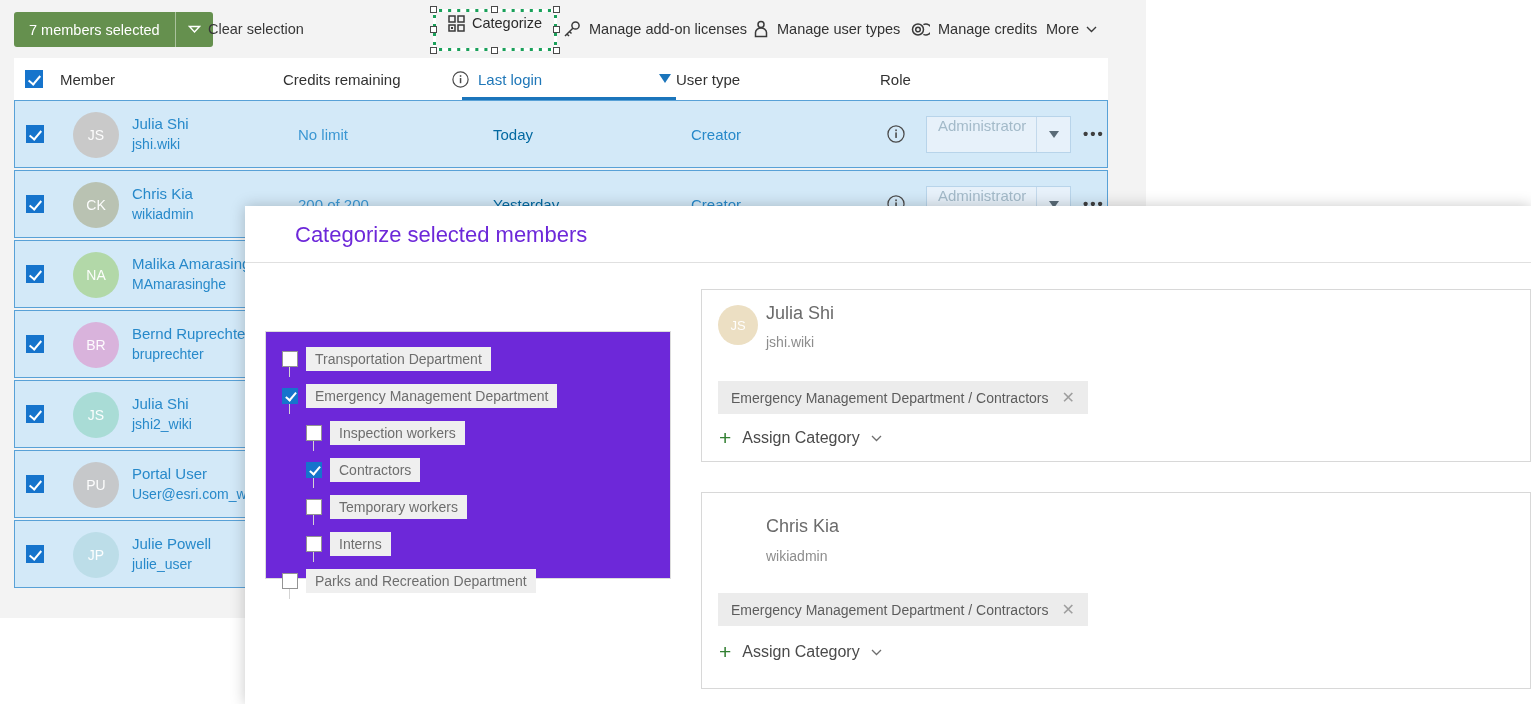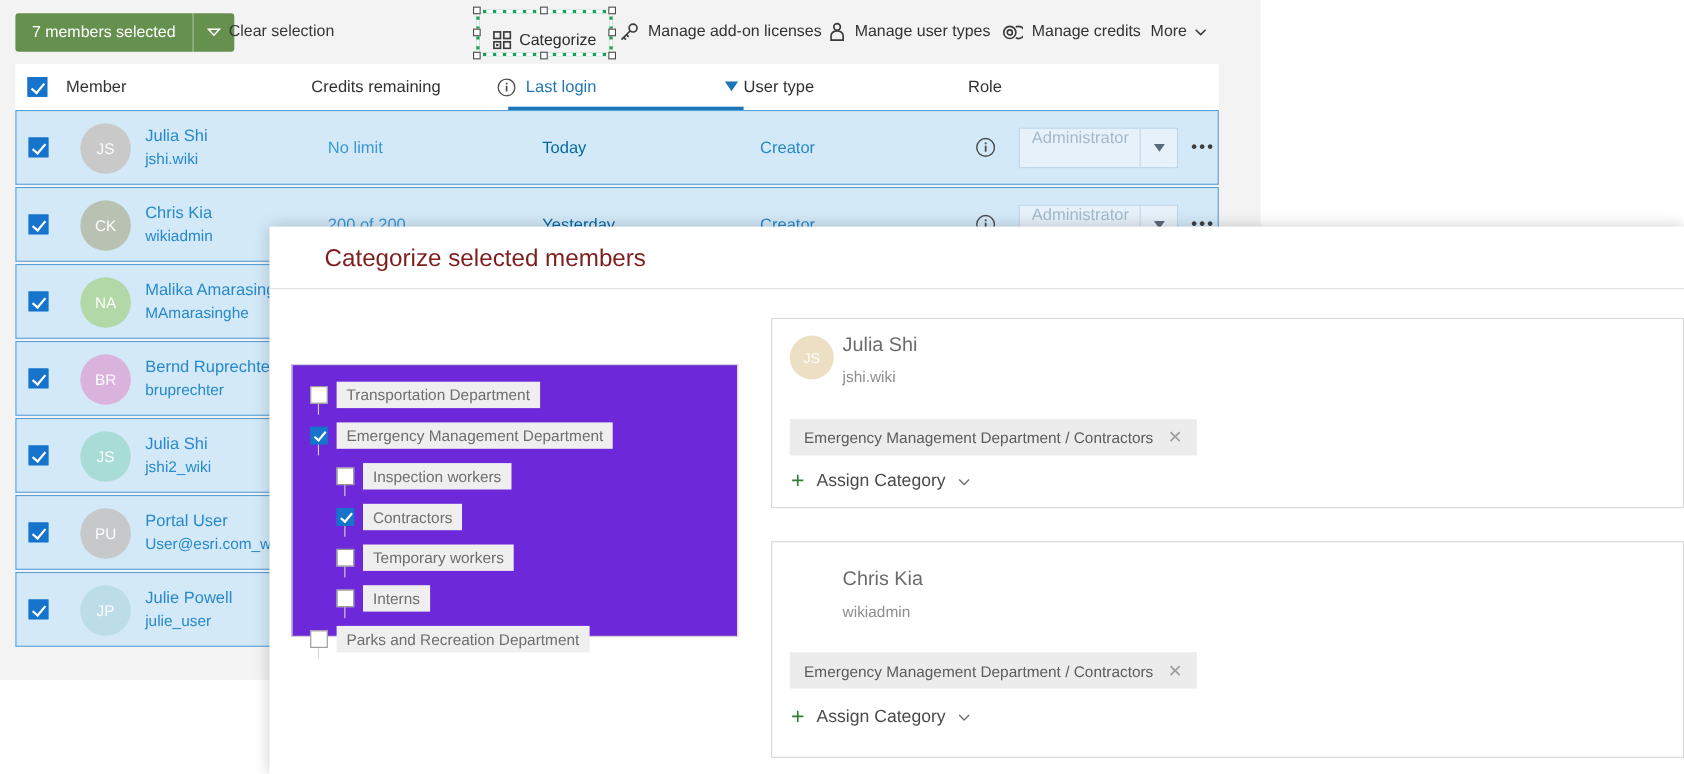--- a/index.html
+++ b/index.html
@@ -15,21 +15,21 @@
   .sel-btn { position:absolute; left:14px; top:12px; height:35px; display:flex; align-items:stretch;
     background:#65904e; border-radius:3px; color:#fff; cursor:pointer; }
   .sel-btn .lbl { display:flex; align-items:center; padding:0 15px; font-size:14.5px; }
   .sel-btn .arrow { display:flex; align-items:center; padding:0 12px; border-left:1px solid rgba(255,255,255,.45); }
   .clear-sel { position:absolute; left:208px; top:0; height:58px; display:flex; align-items:center;
     font-size:14.5px; color:#373737; cursor:pointer; }
   .tb-item { position:absolute; top:0; height:58px; display:flex; align-items:center; gap:8px;
     font-size:14.5px; color:#323232; cursor:pointer; }
   .tb-item svg { flex:0 0 auto; }
   .cat-btn { position:absolute; left:441px; top:15px; width:108px; height:30px; display:flex;
-    align-items:flex-end; justify-content:center; gap:7px; font-size:14.5px; color:#2b2b2b; cursor:pointer; }
+    align-items:flex-start; justify-content:center; gap:7px; font-size:14.5px; color:#2b2b2b; cursor:pointer; }
   
   .annot { position:absolute; left:433px; top:9px; width:124px; height:42px;
     border:3px solid #1aa05a; pointer-events:none; }
   .annot::before { content:""; position:absolute; inset:-3px; border:3px dashed #fff; }
   .annot .h { position:absolute; width:7px; height:7px; background:#fff; border:1px solid #4a4a4a; }
   .h.tl{left:-6px;top:-6px} .h.tc{left:50%;margin-left:-4px;top:-6px} .h.tr{right:-6px;top:-6px}
   .h.ml{left:-6px;top:50%;margin-top:-4px} .h.mr{right:-6px;top:50%;margin-top:-4px}
   .h.bl{left:-6px;bottom:-6px} .h.bc{left:50%;margin-left:-4px;bottom:-6px} .h.br{right:-6px;bottom:-6px}
   .more { position:absolute; left:1046px; top:0; height:58px; display:flex; align-items:center; gap:7px;
     font-size:14.5px; color:#323232; cursor:pointer; }
@@ -72,21 +72,21 @@
   .cb.checked::after { content:""; position:absolute; left:5px; top:1.5px; width:5px; height:10px;
     border:solid #fff; border-width:0 2px 2px 0; transform:rotate(40deg); }
   .row .cb, .thead .cb { position:absolute; left:11px; top:24px; }
   .thead .cb { top:12px; }
   .cb.small { width:16px; height:16px; }
   .cb.small.checked::after { left:4.5px; top:1px; width:4px; height:9px; }
 
   
   .dialog { position:absolute; left:245px; top:206px; width:1286px; height:498px; background:#fff;
     box-shadow:0 0 14px rgba(0,0,0,.22); }
-  .dlg-title { position:absolute; left:50px; top:16px; font-size:22px; color:#7f1d1d; font-weight:400; }
+  .dlg-title { position:absolute; left:50px; top:16px; font-size:22px; color:#6d28d9; font-weight:400; }
   .dlg-div { position:absolute; left:0; top:56px; width:100%; height:1px; background:#e0e0e0; }
 
   .cat-panel { position:absolute; left:20px; top:85px; width:406px; height:248px;
     background:#6d28d9; border:1px solid #dcdcdc; padding:15px 0 0 16px;margin-top:40px; }
   .cat-item { position:relative; display:flex; align-items:center; gap:8px; margin-bottom:13px; }
   .cat-item.lvl1 { margin-left:24px; }
   .cat-item .guide { position:absolute; left:7px; top:17px; width:1px; height:13px; background:#d4d4d4; }
   .cat-chip { background:#efefef; color:#6e6e6e; font-size:14px; padding:4px 9px; cursor:pointer; }
 
   .card { position:absolute; left:456px; width:calc(100% - 456px); background:#fff; border:1px solid #d8d8d8; }

